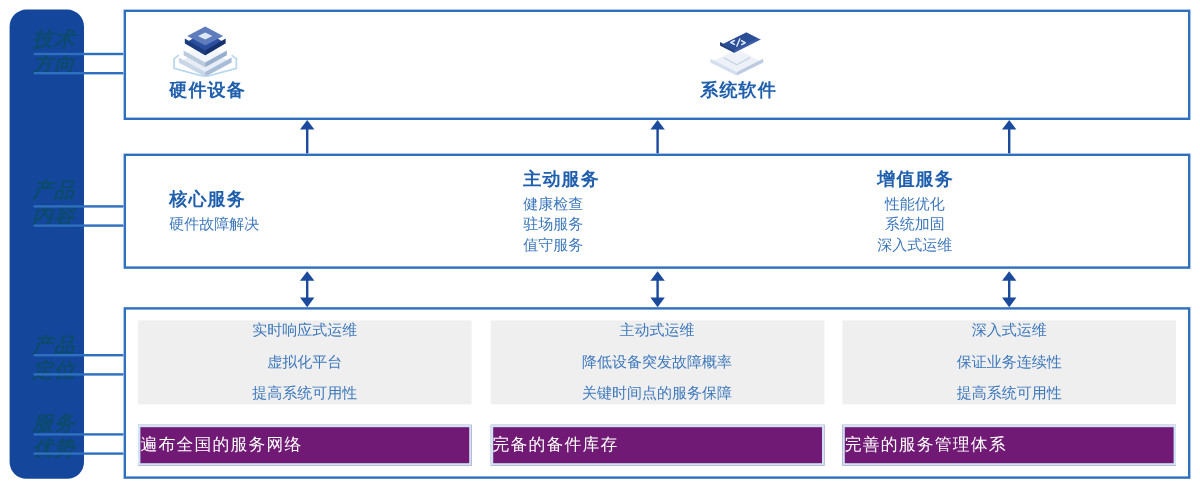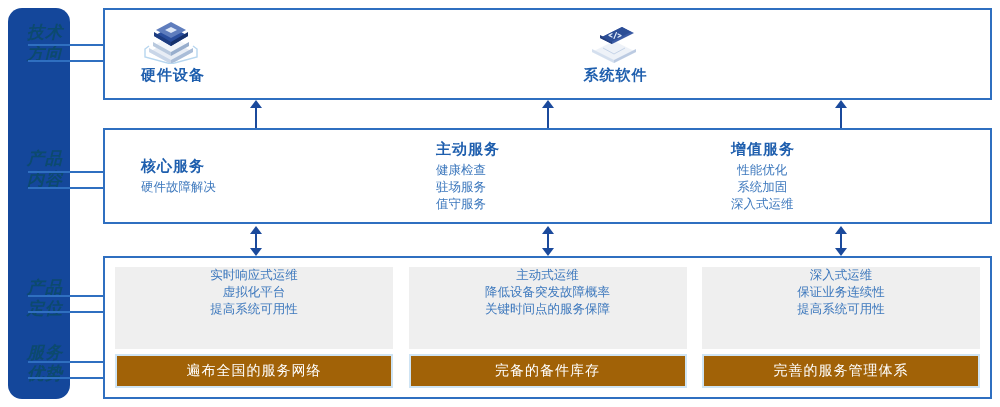--- a/index.html
+++ b/index.html
@@ -131,39 +131,39 @@
     flex-direction: column;
     justify-content: space-between;
   }
   .row3 {
     display: flex;
     justify-content: space-between;
     width: 100%;
   }
   .grey-card {
     width: 278px;
-    height: 82px;
+    height: 70px;
     background: #efefef;
     display: flex;
     flex-direction: column;
     align-items: center;
-    justify-content: flex-start;
+    justify-content: space-between;
     font-size: 12.5px;
     color: #3d78bd;
     line-height: 17px;
     box-sizing: border-box;
   }
   .blue-bar {
     width: 278px;
     height: 34px;
-    background: #a16207;
+    background: #701a75;
     border: 2px solid #cfe4f4;
     display: flex;
     align-items: center;
-    justify-content: center;
+    justify-content: flex-start;
     color: #ffffff;
     font-size: 14px;
     letter-spacing: 1px;
     box-sizing: border-box;
   }
 
   
   .arrow {
     position: absolute;
     width: 14px;

